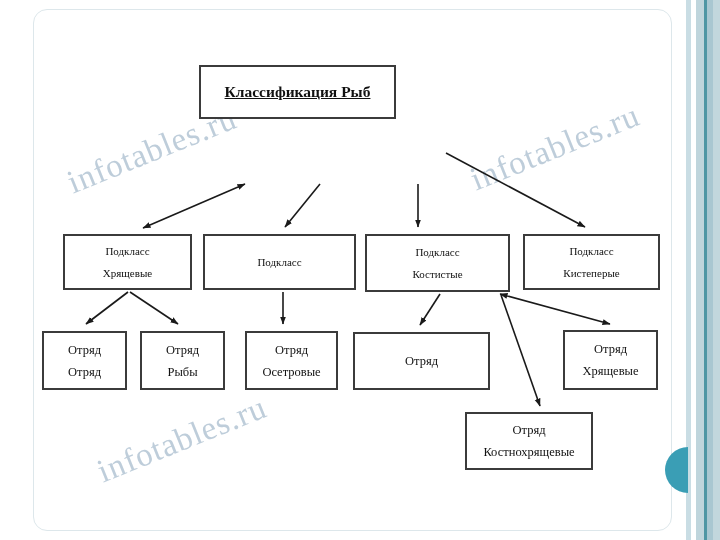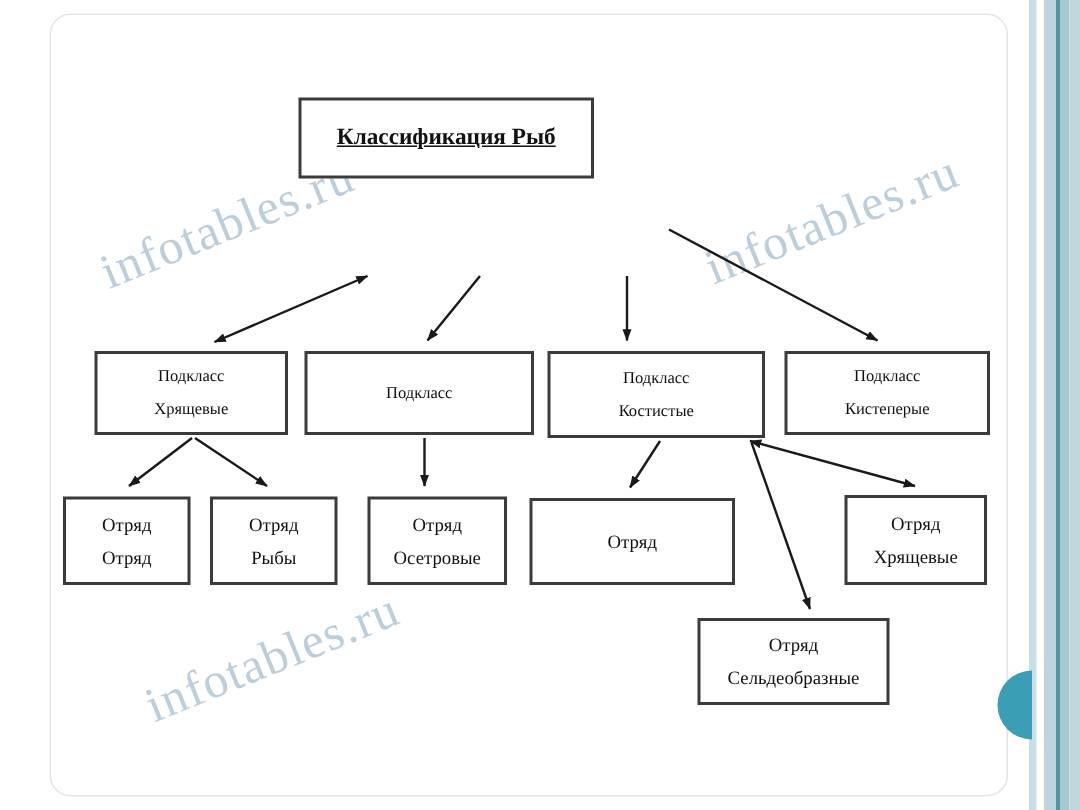--- a/index.html
+++ b/index.html
@@ -139,16 +139,16 @@
   </div>
   <div class="box b-ord4">
     <span class="t">Отряд</span>
   </div>
   <div class="box b-ord5">
     <span class="t">Отряд</span>
     <span class="t">Хрящевые</span>
   </div>
   <div class="box b-ord6">
     <span class="t">Отряд</span>
-    <span class="t">Сельдеобразные</span>
+    <span class="t">Костнохрящевые</span>
   </div>
 
 </div>
 
 </body></html>

